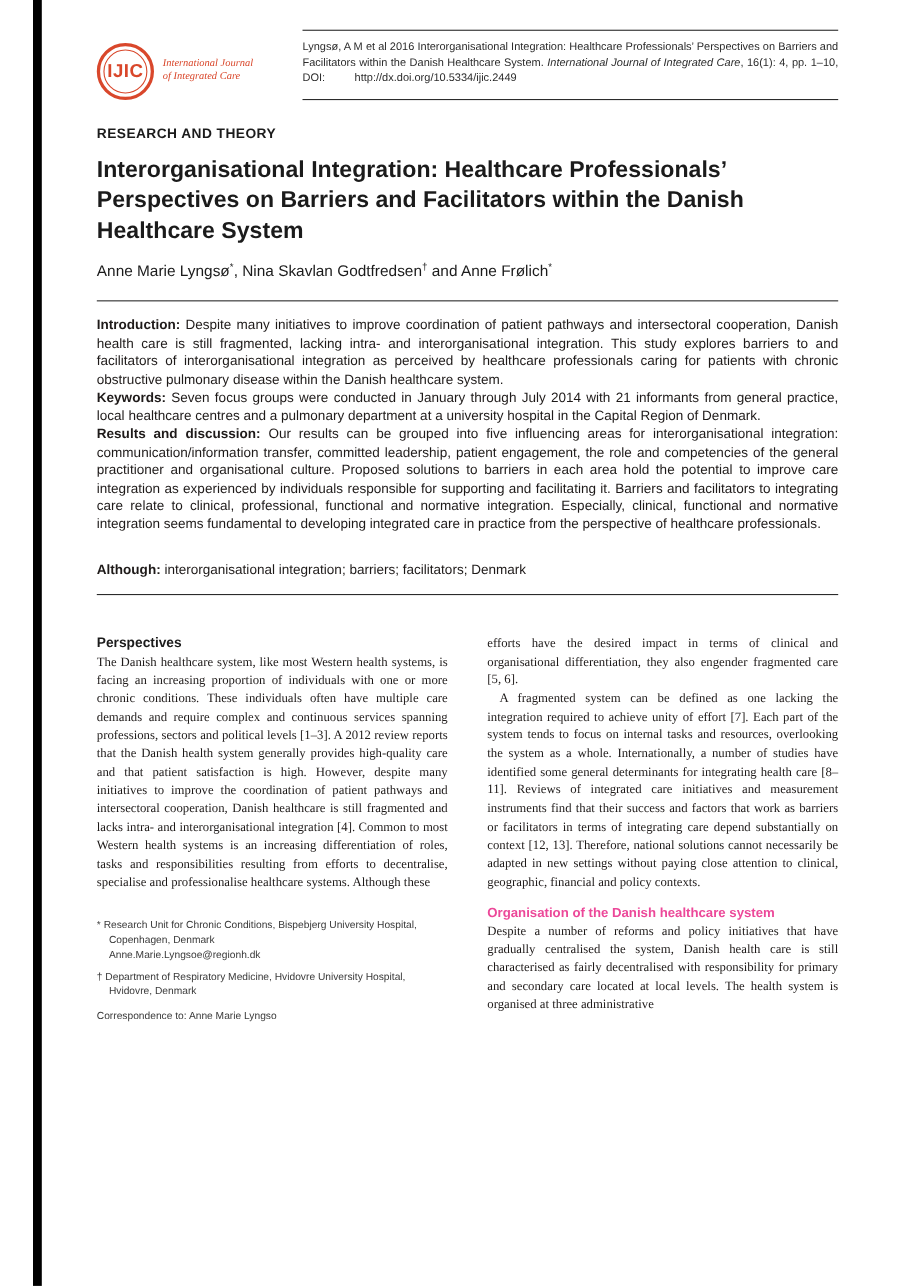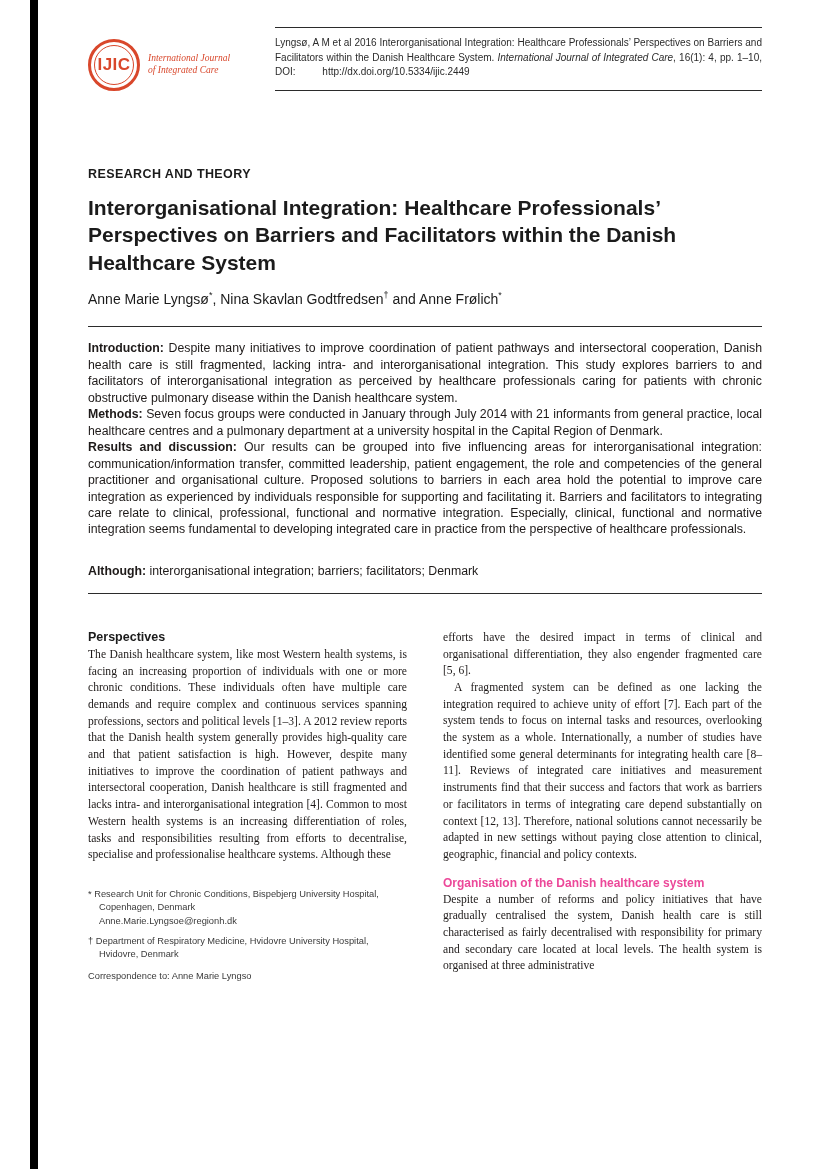--- a/index.html
+++ b/index.html
@@ -46,21 +46,21 @@
     padding:8px 0 10px 0;
     font-size:10px; line-height:1.45;
     text-align:justify;
     color:#2b2b2b;
   }
   .citation em { font-style:italic; }
   .citation a { color:#2b2b2b; text-decoration:none; cursor:pointer;margin-left:24px; }
 
   
   .section-label {
-    margin-top:76px;
+    margin-top:23px;
     font-size:12.5px; font-weight:bold; letter-spacing:0.4px;
     color:#1b1b1b;
   }
   .title {
     margin-top:13px;
     font-size:21px; font-weight:bold; line-height:1.32;
     color:#1b1b1b;
   }
   .authors { margin-top:13px; font-size:14px; color:#1b1b1b; }
   .authors sup { font-size:9px; vertical-align:super; }
@@ -138,21 +138,21 @@
     <div class="authors">
       <span>Anne Marie Lyngsø</span><sup>*</sup><span>, </span><span>Nina Skavlan Godtfredsen</span><sup>†</sup><span> and </span><span>Anne Frølich</span><sup>*</sup>
     </div>
 
     <section class="abstract">
       <p class="abs-p">
         <b>Introduction:</b>
         <span>Despite many initiatives to improve coordination of patient pathways and intersectoral cooperation, Danish health care is still fragmented, lacking intra- and interorganisational integration. This study explores barriers to and facilitators of interorganisational integration as perceived by healthcare professionals caring for patients with chronic obstructive pulmonary disease within the Danish healthcare system.</span>
       </p>
       <p class="abs-p">
-        <b>Methods:</b>
+        <b>Keywords:</b>
         <span>Seven focus groups were conducted in January through July 2014 with 21 informants from general practice, local healthcare centres and a pulmonary department at a university hospital in the Capital Region of Denmark.</span>
       </p>
       <p class="abs-p">
         <b>Results and discussion:</b>
         <span>Our results can be grouped into five influencing areas for interorganisational integration: communication/information transfer, committed leadership, patient engagement, the role and competencies of the general practitioner and organisational culture. Proposed solutions to barriers in each area hold the potential to improve care integration as experienced by individuals responsible for supporting and facilitating it. Barriers and facilitators to integrating care relate to clinical, professional, functional and normative integration. Especially, clinical, functional and normative integration seems fundamental to developing integrated care in practice from the perspective of healthcare professionals.</span>
       </p>
       <p class="keywords">
         <b>Although:</b>
         <span>interorganisational integration; barriers; facilitators; Denmark</span>
       </p>

